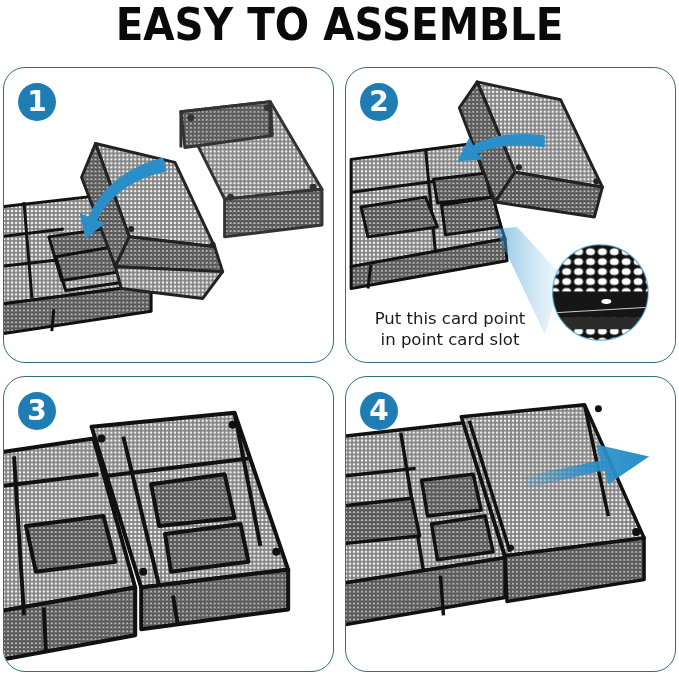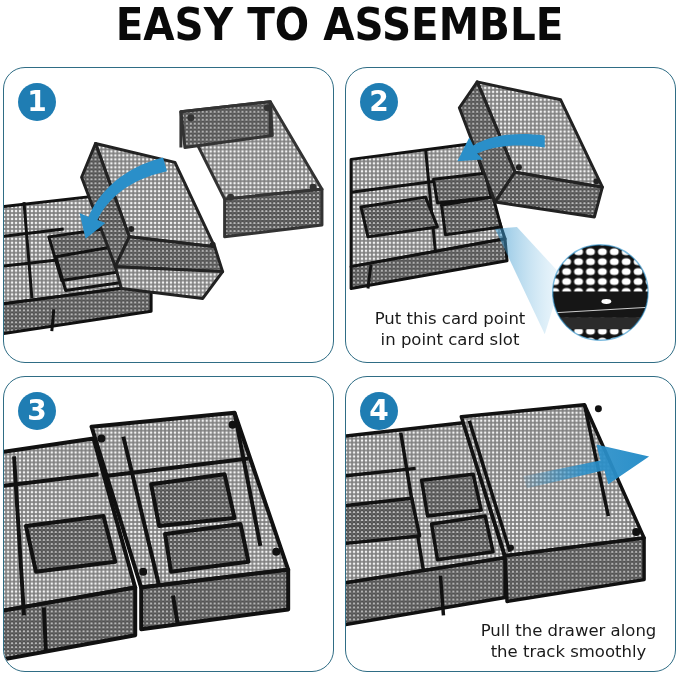--- a/index.html
+++ b/index.html
@@ -197,17 +197,13 @@
       <polygon points="160,180 300,162 300,204 162,226" fill="url(#meshDark)"></polygon>
       <line x1="124" y1="44" x2="165" y2="176"></line>
       <line x1="240" y1="28" x2="264" y2="140"></line>
     </g>
     <circle cx="254" cy="32" r="3.5" fill="#111"></circle>
     <circle cx="292" cy="156" r="4" fill="#111"></circle>
     <circle cx="166" cy="172" r="3" fill="#111"></circle>
 
     <polygon points="178,100 256,84 252,68 305,80 264,108 260,94 182,112" fill="url(#arrowFade)"></polygon>
   </svg>
-  <div class="caption cap4">
-    <div>Pull the drawer along</div>
-    <div>the track smoothly</div>
-  </div>
 </div>
 
 </body></html>

